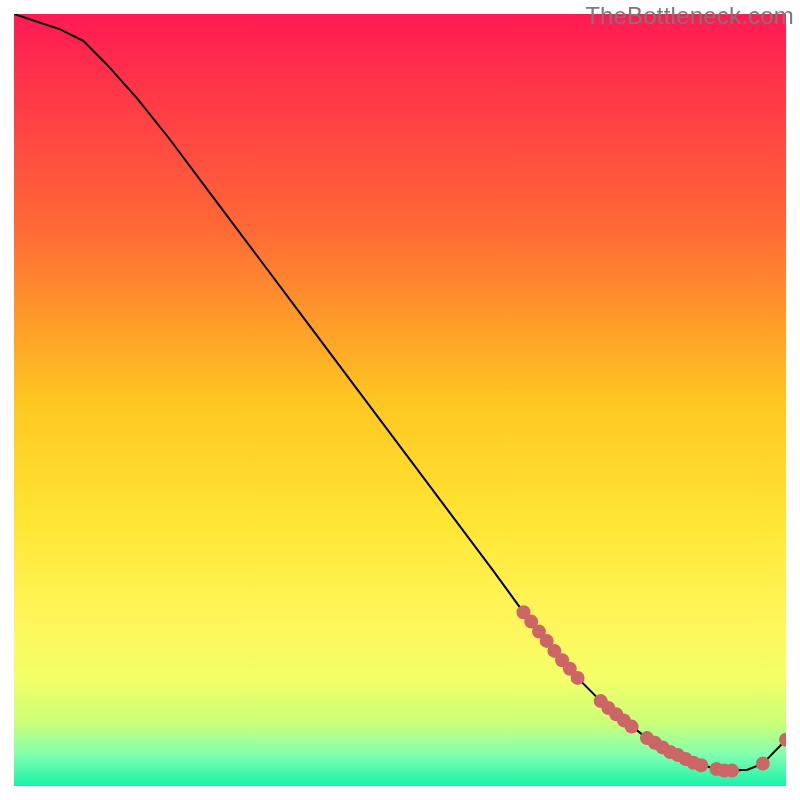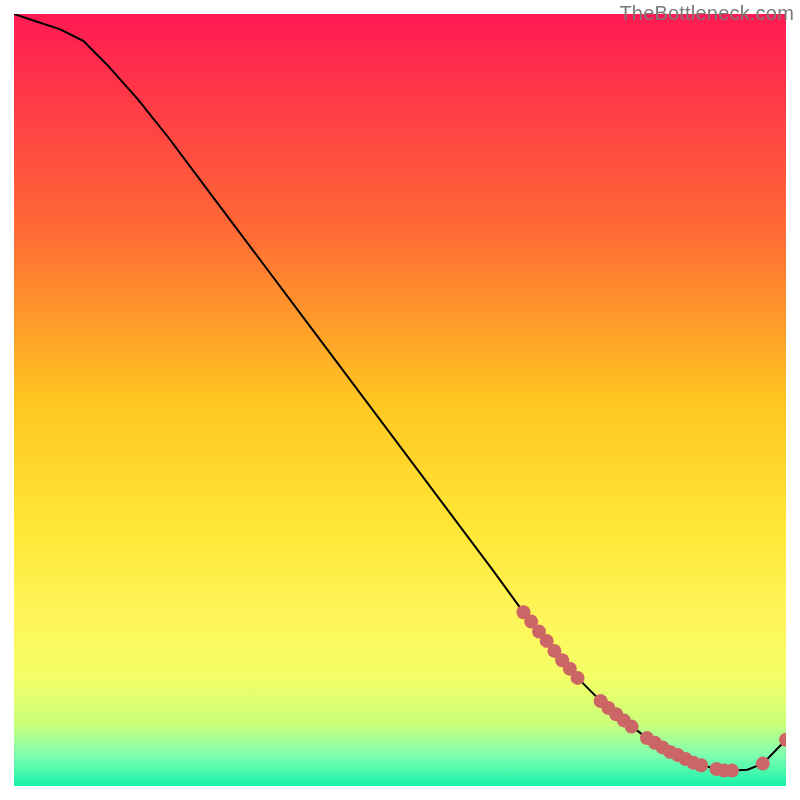--- a/index.html
+++ b/index.html
@@ -13,21 +13,21 @@
   .chart-wrap {
     position: relative;
     width: 800px;
     height: 800px;
   }
   .attribution {
     position: absolute;
     top: 2px;
     right: 6px;
     font-family: Arial, Helvetica, sans-serif;
-    font-size: 20px;
+    font-size: 24px;
     color: #7a7a7a;
     letter-spacing: 0.2px;
     z-index: 10;
     user-select: none;
   }
   .plot-area {
     position: absolute;
     left: 14px;
     top: 14px;
     width: 772px;

